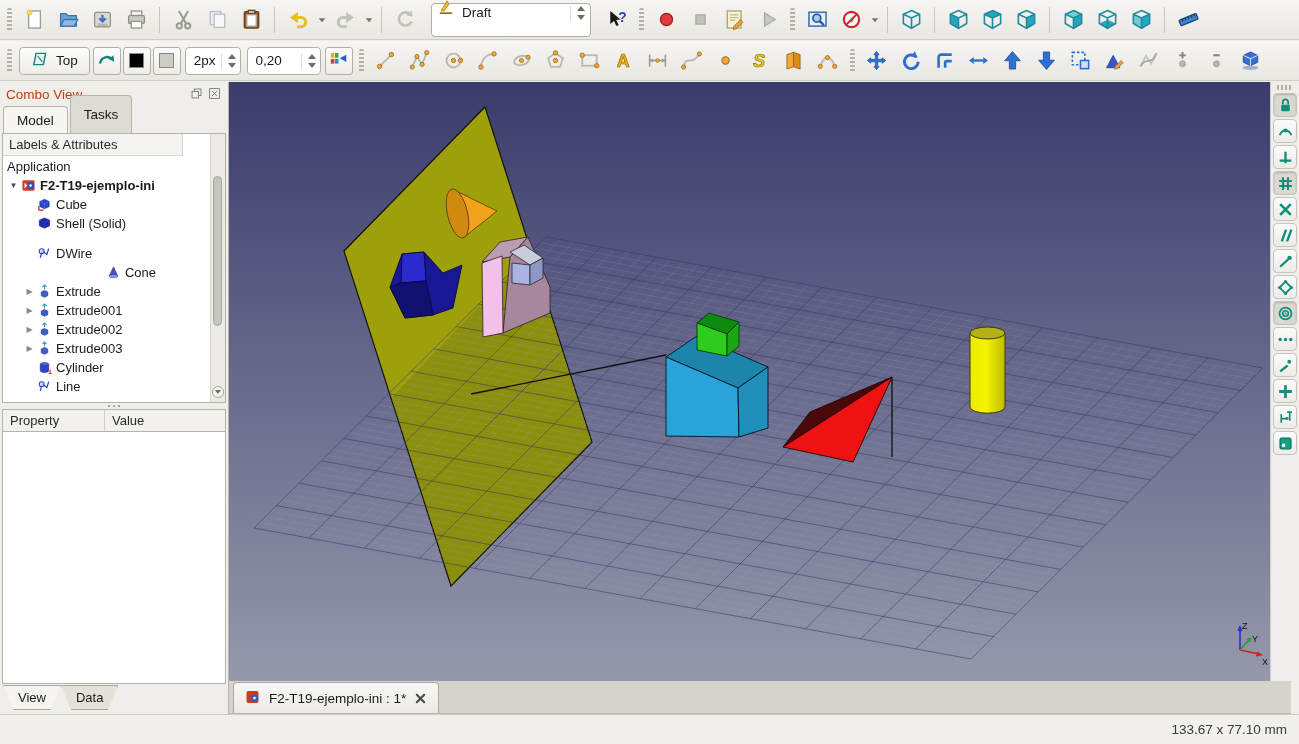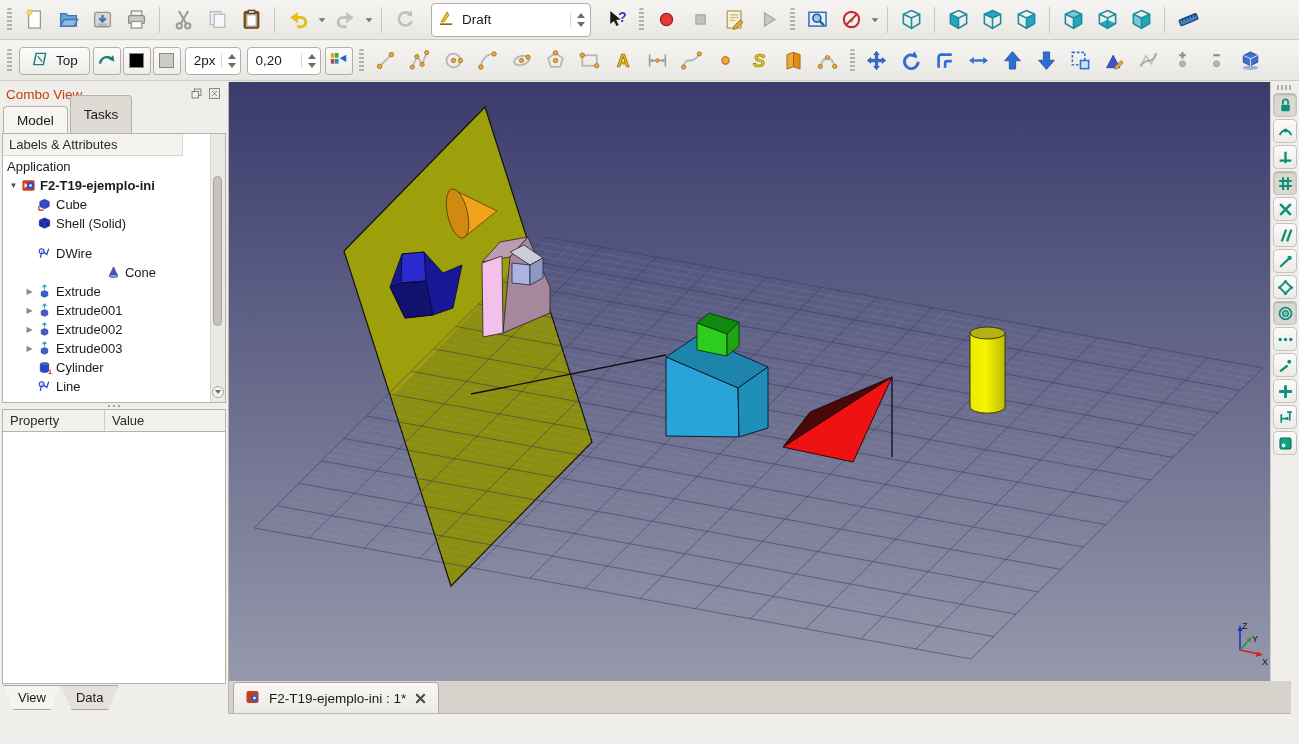--- a/index.html
+++ b/index.html
@@ -9,21 +9,21 @@
   .tb{position:absolute;left:0;right:0;display:flex;align-items:center;background:linear-gradient(#f6f5f3,#e9e7e2);border-bottom:1px solid #cfccc6;padding:0 2px}
   #tb1{top:0;height:40px}
   #tb2{top:41px;height:40px}
   .tbgroup{display:flex;align-items:center}
   .tb-btn{width:34px;height:30px;display:flex;align-items:center;justify-content:center;border:none;background:transparent;border-radius:3px;flex:none;padding:0}
   .tb-btn svg{width:21px;height:21px;display:block}
   .tb-btn.dd{width:13px}
   .tb-btn.dd svg{width:12px;height:12px}
   .tb-sep{width:1px;height:26px;background:#c9c6c0;margin:0 6px;flex:none}
   .tb-handle{width:5px;height:24px;margin:0 5px;flex:none;background:repeating-linear-gradient(180deg,#b3b0aa 0 2px,transparent 2px 4px);border-radius:2px}
-  .combo{display:flex;align-items:center;height:28px;background:#fff;border:1px solid #b3afa8;border-radius:4px;padding:16px 5px;margin:0 9px;width:160px;flex:none}
+  .combo{display:flex;align-items:flex-end;height:28px;background:#fff;border:1px solid #b3afa8;border-radius:4px;padding:16px 5px;margin:0 9px;width:160px;flex:none}
   .combo svg{width:18px;height:18px;margin-right:7px;flex:none}
   .combo .lbl{flex:1;font-size:13.5px;color:#1a1a1a}
   .spin-arrows{display:flex;flex-direction:column;gap:4px;margin-left:5px;border-left:1px solid #ddd9d3;padding-left:6px}
   .tri-up{width:0;height:0;border-left:4px solid transparent;border-right:4px solid transparent;border-bottom:5px solid #6f6c64}
   .tri-dn{width:0;height:0;border-left:4px solid transparent;border-right:4px solid transparent;border-top:5px solid #6f6c64}
   .btn-label{height:28px;border:1px solid #b3afa8;border-radius:4px;background:linear-gradient(#fdfcfb,#efede9);display:flex;align-items:center;padding:0 11px;gap:7px;font-size:13.5px;color:#1a1a1a;flex:none;margin:0 2px}
   .btn-label svg{width:18px;height:18px}
   .sq-btn{width:28px;height:28px;border:1px solid #b3afa8;border-radius:3px;background:linear-gradient(#fdfcfb,#efede9);display:flex;align-items:center;justify-content:center;flex:none;margin:0 1px;padding:0}
   .sq-btn svg{width:19px;height:19px}
   .swatch-in{width:15px;height:15px;border:1px solid #8a8780}
@@ -939,14 +939,17 @@
           </svg></span>
       <span>F2-T19-ejemplo-ini : 1*</span>
       <button class="close">
           <svg viewBox="0 0 16 16">
             <path d="M3.5 3.5L12.5 12.5M12.5 3.5L3.5 12.5" stroke="#4a4a46" stroke-width="2.6" stroke-linecap="round"></path>
           </svg>
         </button>
     </div>
   </div>
 
+  <div class="statusbar">
+    <span>133.67 x 77.10 mm</span>
+  </div>
 
 </div>
 
 </body></html>

